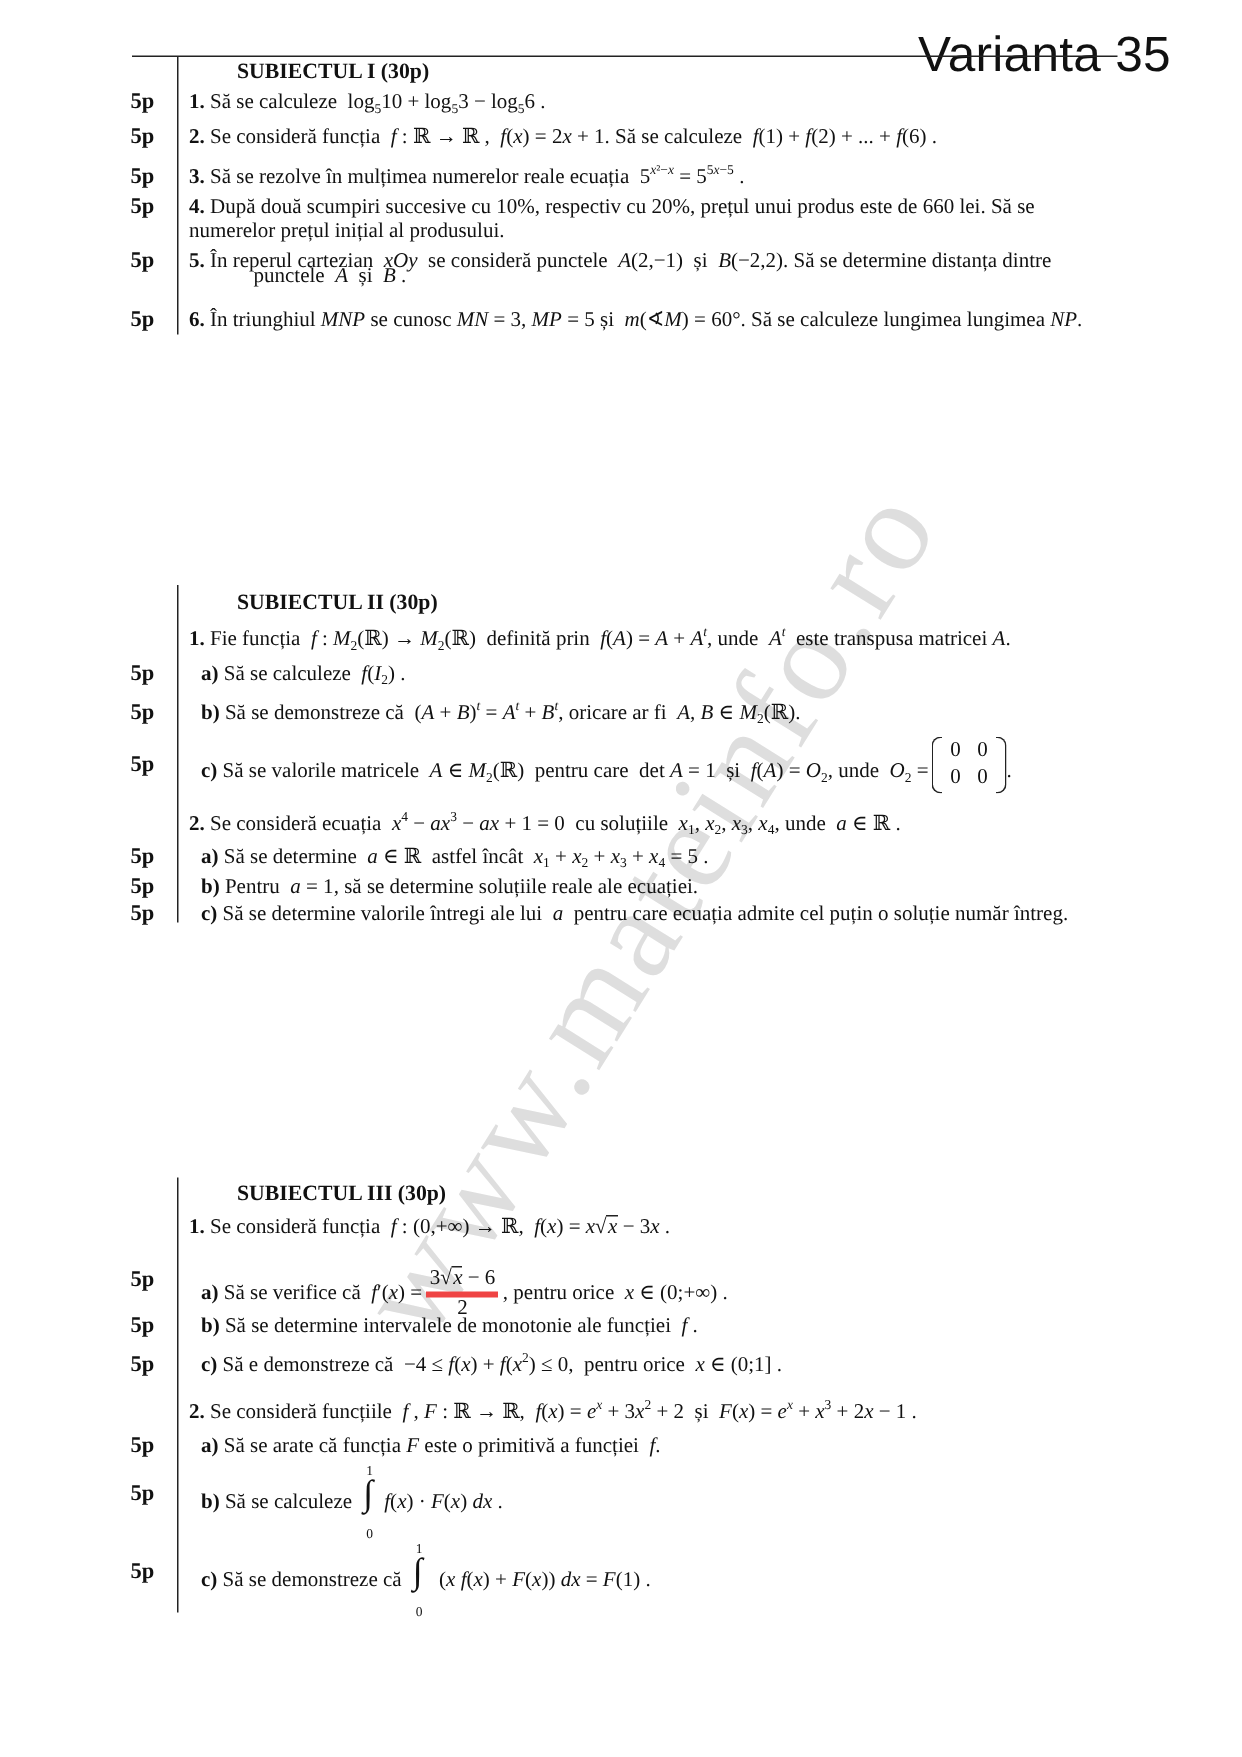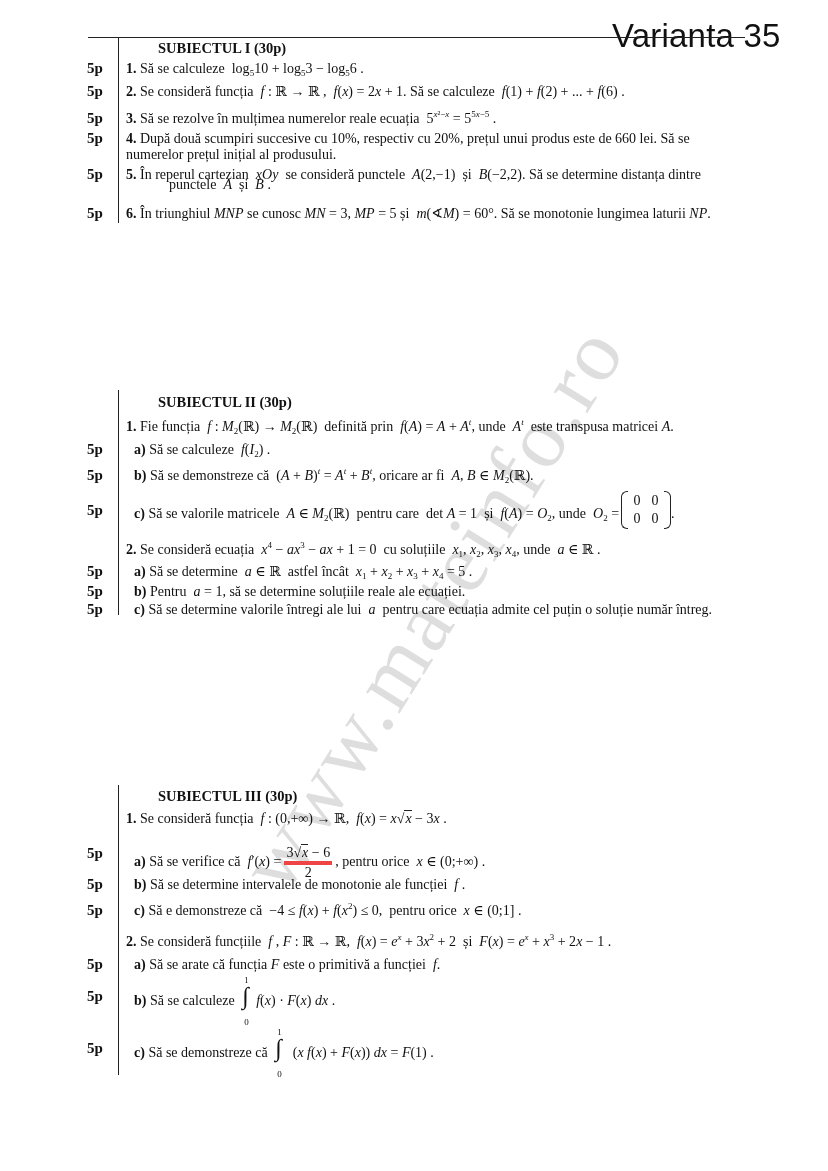--- a/index.html
+++ b/index.html
@@ -98,21 +98,21 @@
       <span>punctele</span>&nbsp; <i>A</i>&nbsp; și&nbsp; <i>B</i> .
     </span>
   </div>
 
   <div class="row" style="top:205px;">
     <span class="pts">5p</span>
     <span class="txt">
       <b class="num">6.</b>
       <span>În triunghiul</span> <i>MNP</i>
       <span>se cunosc</span> <i>MN</i> = 3, <i>MP</i> = 5
-      <span>și</span>&nbsp; <i>m</i>(∢<i>M</i>) = 60°<span>. Să se monotonie lungimea laturii</span> <i>NP</i>.
+      <span>și</span>&nbsp; <i>m</i>(∢<i>M</i>) = 60°<span>. Să se calculeze lungimea lungimea</span> <i>NP</i>.
     </span>
   </div>
 </div>
 
 <div class="section" style="top:0;">
   <div class="vbar" style="top:390px;height:225px;"></div>
   <div class="title" style="top:394px;">SUBIECTUL II (30p)</div>
 
   <div class="row" style="top:418px;">
     <span class="txt">

